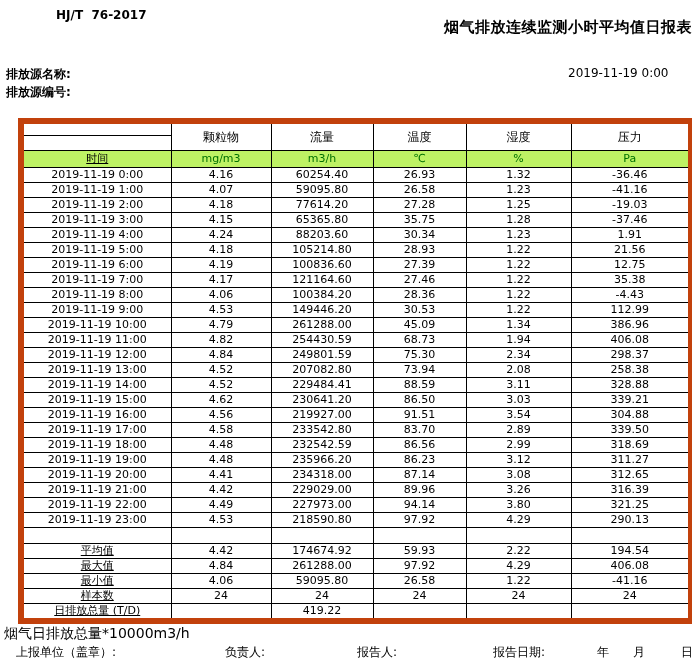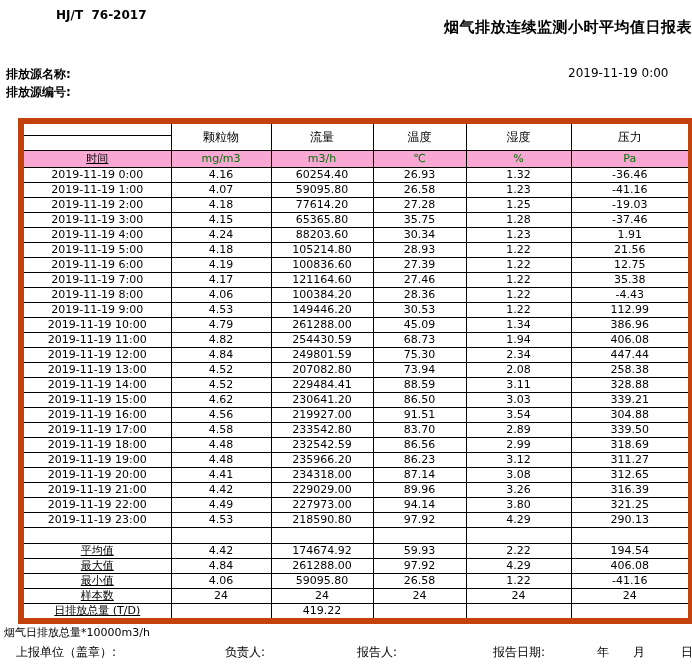--- a/index.html
+++ b/index.html
@@ -33,31 +33,31 @@
     border: 1px solid #000;
     font-size: 11px;
     text-align: center;
     height: 15px; line-height: 14px;
     padding: 0 2px;
     white-space: nowrap; overflow: hidden;
   }
   tr.h1 td, tr.h2 td { height: 13px; line-height: 12px; }
   tr.h1 td.colname { font-size: 12px; height: 26px; line-height: 26px; }
   tr.unit-row td {
-    background: #f9a8d4;
+    background: #bef264;
     color: #007000;
     height: 17px; line-height: 16px;
   }
   tr.unit-row td.time-head { color: #000; }
   tr.empty-row td { height: 16px; }
   .ul { text-decoration: underline; }
 
   .note-line {
     position: absolute; left: 4px; top: 625px;
-    font-size: 11px;
+    font-size: 14px;
   }
   .sign-line { position: absolute; top: 644px; left: 0; width: 100%; font-size: 12px; }
   .sign-line span { position: absolute; white-space: nowrap; }
   .lbl-unit { left: 16px; }
   .lbl-resp { left: 225px; text-align: center; }
   .lbl-reporter { left: 357px; }
   .lbl-repdate { left: 493px; }
   .lbl-year { left: 597px; }
   .lbl-month { left: 633px; }
   .lbl-day { left: 681px; }
@@ -197,21 +197,21 @@
         <td>68.73</td>
         <td>1.94</td>
         <td>406.08</td>
       </tr>
       <tr>
         <td>2019-11-19 12:00</td>
         <td>4.84</td>
         <td>249801.59</td>
         <td>75.30</td>
         <td>2.34</td>
-        <td>447.44</td>
+        <td>298.37</td>
       </tr>
       <tr>
         <td>2019-11-19 13:00</td>
         <td>4.52</td>
         <td>207082.80</td>
         <td>73.94</td>
         <td>2.08</td>
         <td>258.38</td>
       </tr>
       <tr>

